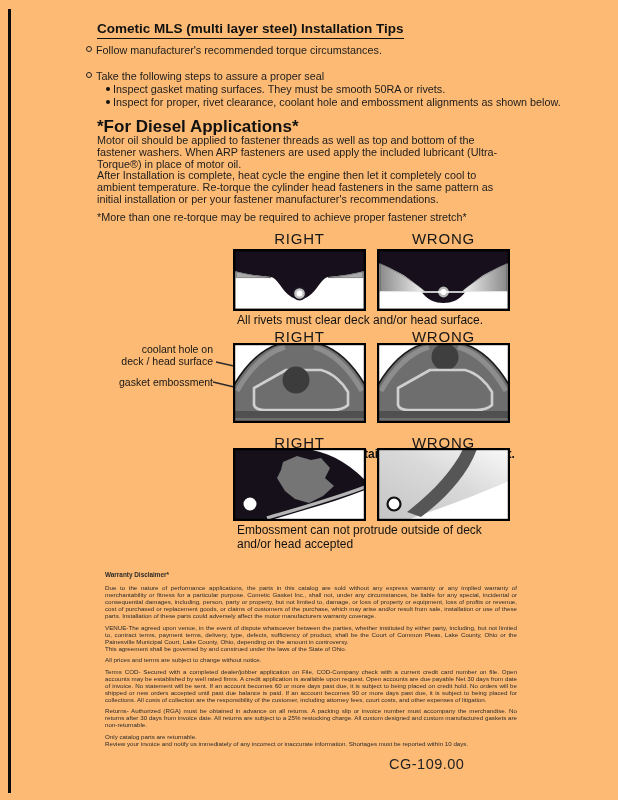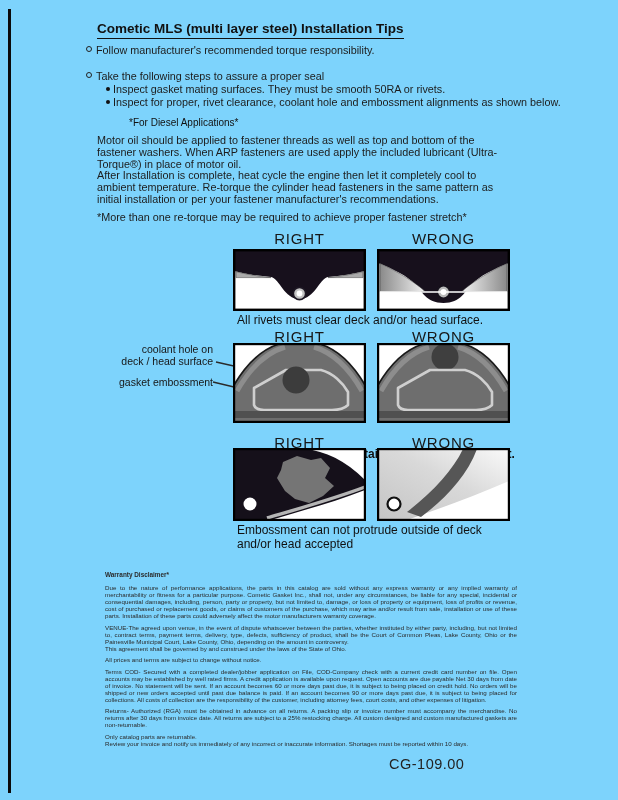--- a/index.html
+++ b/index.html
@@ -1,31 +1,31 @@
 <!DOCTYPE html>
 <html><head>
 <meta charset="utf-8">
 <style>
   html,body{margin:0;padding:0;background:#e8e8e8;}
   .page{
-    position:relative;width:618px;height:800px;background:#7dd3fc;
+    position:relative;width:618px;height:800px;background:#fdba74;
     font-family:"Liberation Sans", sans-serif;color:#1c1c1c;overflow:hidden;
     margin:0 auto;
   }
   .abs{position:absolute;}
   .left-rule{left:8px;top:9px;width:3px;height:784px;background:#0b0b0b;}
   .title{left:97px;top:21px;font-size:13.5px;font-weight:bold;color:#111;
          border-bottom:1.6px solid #111;padding-bottom:2px;white-space:nowrap;}
   .bullet-row{left:86px;width:470px;font-size:10.8px;white-space:nowrap;}
   .marker-o{display:inline-block;width:4px;height:4px;border:1.2px solid #222;border-radius:50%;
             vertical-align:2px;margin-right:4px;}
   .marker-dot{display:inline-block;width:4px;height:4px;background:#111;border-radius:50%;
             vertical-align:2px;margin-right:3px;}
   .sub{left:106px;}
-  .h2{left:97px;font-size:10px;font-weight:normal;color:#111;white-space:nowrap;margin-left:32px;}
+  .h2{left:97px;font-size:17px;font-weight:bold;color:#111;white-space:nowrap;}
   .para{left:97px;width:412px;font-size:10.8px;line-height:12px;color:#1c1c1c;}
   .dlabel{font-size:15px;letter-spacing:0.8px;color:#171717;width:133px;text-align:center;}
   .caption{font-size:12px;color:#111;white-space:nowrap;}
   .callouts{left:60px;width:153px;text-align:right;font-size:10.5px;line-height:12px;color:#161616;}
   .legal{left:105px;top:571px;width:412px;font-size:6.2px;line-height:7px;color:#2a2a2a;}
   .legal p{margin:0 0 4.5px 0;text-align:justify;}
   .legal .nj{text-align:left;}
   .legal .head{font-weight:bold;font-size:6.4px;margin-bottom:6px;}
   .legal .tight{margin-bottom:0;}
   .code{left:389px;top:756px;font-size:14.5px;letter-spacing:0.5px;color:#222;white-space:nowrap;}
@@ -33,21 +33,21 @@
 </style>
 </head>
 <body>
 
 <div class="page">
 
   <div class="abs left-rule"></div>
 
   <div class="abs title">Cometic MLS (multi layer steel) Installation Tips</div>
 
-  <div class="abs bullet-row" style="top:44px;"><span class="marker-o"></span><span>Follow manufacturer's recommended torque responsibility.</span></div>
+  <div class="abs bullet-row" style="top:44px;"><span class="marker-o"></span><span>Follow manufacturer's recommended torque circumstances.</span></div>
   <div class="abs bullet-row" style="top:70px;"><span class="marker-o"></span><span>Take the following steps to assure a proper seal</span></div>
   <div class="abs bullet-row sub" style="top:83px;"><span class="marker-dot"></span><span>Inspect gasket mating surfaces.  They must be smooth 50RA or rivets.</span></div>
   <div class="abs bullet-row sub" style="top:95.5px;"><span class="marker-dot"></span><span>Inspect for proper, rivet clearance, coolant hole and embossment alignments as shown below.</span></div>
 
   <div class="abs h2" style="top:117px;">*For Diesel Applications*</div>
   <div class="abs para" style="top:134px;">Motor oil should be applied to fastener threads as well as top and bottom of the fastener washers. When ARP fasteners are used apply the included lubricant (Ultra-Torque®) in place of motor oil.</div>
   <div class="abs para" style="top:169px;">After Installation is complete, heat cycle the engine then let it completely cool to ambient temperature. Re-torque the cylinder head fasteners in the same pattern as initial installation or per your fastener manufacturer's recommendations.</div>
   <div class="abs para" style="top:211px;">*More than one re-torque may be required to achieve proper fastener stretch*</div>
 
   <div class="abs dlabel" style="left:233px;top:230px;">RIGHT</div>

